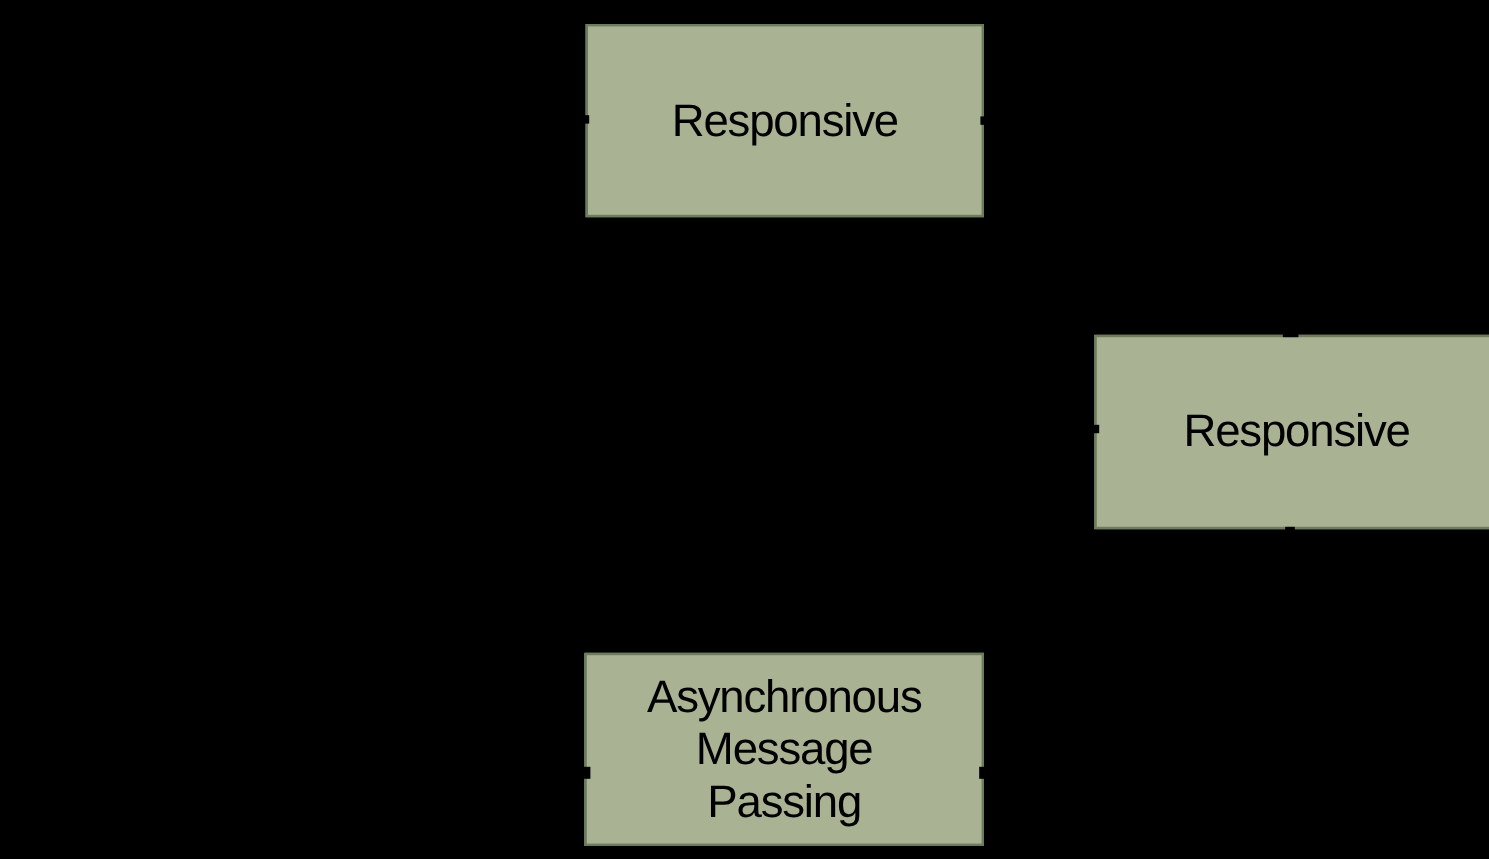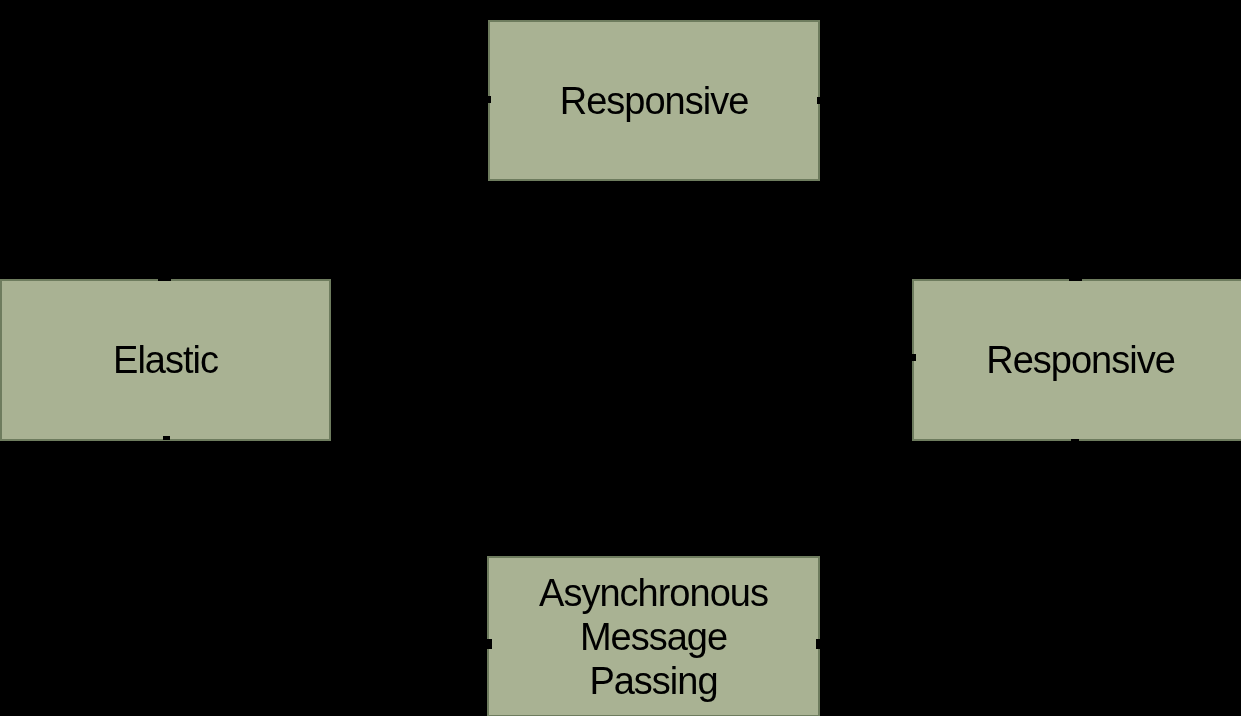--- a/index.html
+++ b/index.html
@@ -30,38 +30,35 @@
     color: var(--node-text, #000000);
     font-size: 38px;
     line-height: 44px;
     letter-spacing: -1px;
     white-space: pre-line;
   }
   
   .node-responsive { left: 488px; top: 0px;   width: 332px; height: 161px; }
   .node-elastic    { left: 0px;   top: 259px; width: 331px; height: 162px; }
   .node-resilient  { left: 912px; top: 259px; width: 337px; height: 162px; } 
-  .node-async     { left: 487px; top: 536px; width: 333px; height: 161px; }
+  .node-async     { left: 487px; top: 524px; width: 333px; height: 161px; }
   .mark {
     position: absolute;
     background: var(--mark-color, #000000);
   }
 </style>
 </head>
 <body>
 
 <div class="canvas">
 
   <div class="node node-responsive">
     <span class="node-label">Responsive</span>
   </div>
 
-  <div class="node node-elastic">
-    <span class="node-label">Elastic</span>
-  </div>
 
   <div class="node node-resilient">
     <span class="node-label">Responsive</span>
   </div>
 
   <div class="node node-async">
     <span class="node-label">Asynchronous
 Message
 Passing</span>
   </div>

